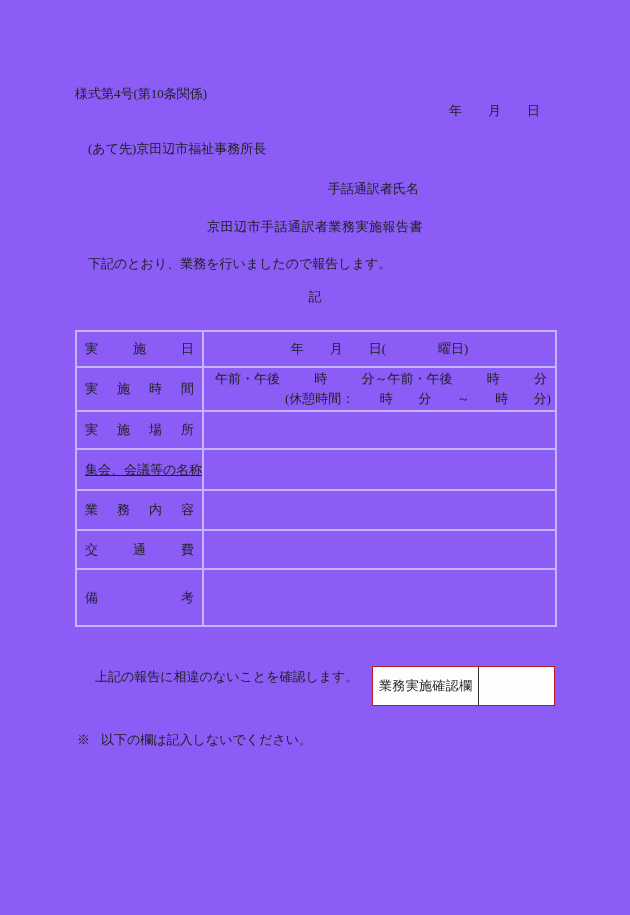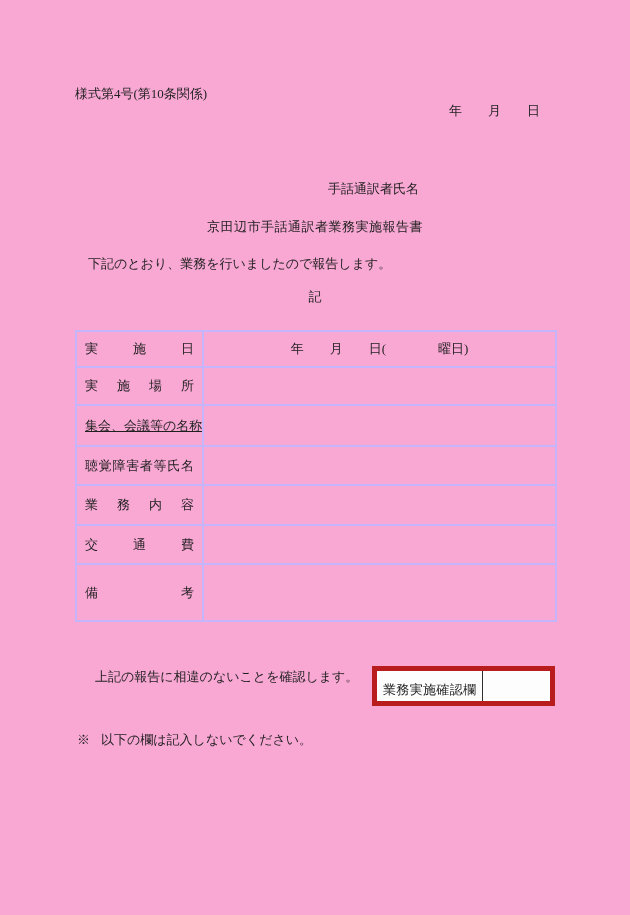--- a/index.html
+++ b/index.html
@@ -1,20 +1,20 @@
 <!DOCTYPE html>
 <html lang="ja"><head>
 <meta charset="utf-8">
 <style>
   html,body { margin:0; padding:0; background:#ffffff; }
   .page {
     position:relative;
     width:630px; height:915px;
     margin:0 auto;
-    background:#f9a8d4;
+    background:#8b5cf6;
     font-family:"Liberation Serif","DejaVu Serif",serif;
     font-size:13px;
     color:#1f1f1f;
     overflow:hidden;
   }
   .abs { position:absolute; white-space:nowrap; }
 
   .form-number   { left:75px;  top:85px; }
   .date-blank    { right:90px; top:102px;font-family:Liberation Mono, monospace; }
   .addressee     { left:88px;  top:140px; }
@@ -43,21 +43,21 @@
 
   .time-cell { padding:1px 0; }
   .time-line1 { display:flex; justify-content:space-between; padding:0 8px 0 11px; line-height:20px; }
   .time-line2 { display:flex; justify-content:space-between; padding:0 4px 0 81px; line-height:20px; }
 
   .confirm-statement { left:95px; top:668px; }
   .confirm-box {
     left:372px; top:666px;
     width:183px; height:40px;
     display:flex;
-    border:5px solid #b91c1c;
+    border:1px solid #b91c1c;
     box-sizing:border-box;
     background:#fdfdfd;
   }
   .confirm-label {
     width:106px;
     border-right:1px solid #2e2e2e;
     box-sizing:border-box;
     padding:0 6px;
     display:block;
     text-align:justify;
@@ -75,46 +75,63 @@
   .amount-cell { text-align:right; padding:0 6px; }
   .breakdown-cell { text-align:left; padding:0 10px; }
 </style>
 </head>
 <body>
 
 <div class="page">
 
   <div class="abs form-number">様式第4号(第10条関係)</div>
   <div class="abs date-blank">年　　月　　日</div>
+  <div class="abs addressee">(あて先)京田辺市福祉事務所長</div>
   <div class="abs interp-name">手話通訳者氏名</div>
   <div class="abs doc-title">京田辺市手話通訳者業務実施報告書</div>
   <div class="abs intro">下記のとおり、業務を行いましたので報告します。</div>
   <div class="abs record-mark">記</div>
 
   <div class="abs main-table">
     <table>
       <colgroup>
           <col class="col-label">
           <col class="col-value">
         </colgroup>
       <tbody>
           <tr class="r1">
         <td class="label-cell">実施日</td>
         <td class="value-cell value-center">年　　月　　日(　　　　曜日)</td>
       </tr>
+      <tr class="r2">
+        <td class="label-cell">実施時間</td>
+        <td class="time-cell">
+          <div class="time-line1">
+            <span>午前・午後</span>
+            <span>時</span>
+            <span>分～午前・午後</span>
+            <span>時</span>
+            <span>分</span>
+          </div>
+          <div class="time-line2">
+            <span>(休憩時間：</span>
+            <span>時</span>
+            <span>分</span>
+            <span>～</span>
+            <span>時</span>
+            <span>分)</span>
+          </div>
+        </td>
+      </tr>
       <tr class="r3">
         <td class="label-cell">実施場所</td>
         <td class="value-cell"></td>
       </tr>
       <tr class="r4">
         <td class="label-cell">集会、会議等の名称</td>
-        <td class="value-cell"></td>
-      </tr>
-      <tr class="r5">
-        <td class="label-cell">聴覚障害者等氏名</td>
         <td class="value-cell"></td>
       </tr>
       <tr class="r6">
         <td class="label-cell">業務内容</td>
         <td class="value-cell"></td>
       </tr>
       <tr class="r7">
         <td class="label-cell">交通費</td>
         <td class="value-cell"></td>
       </tr>

